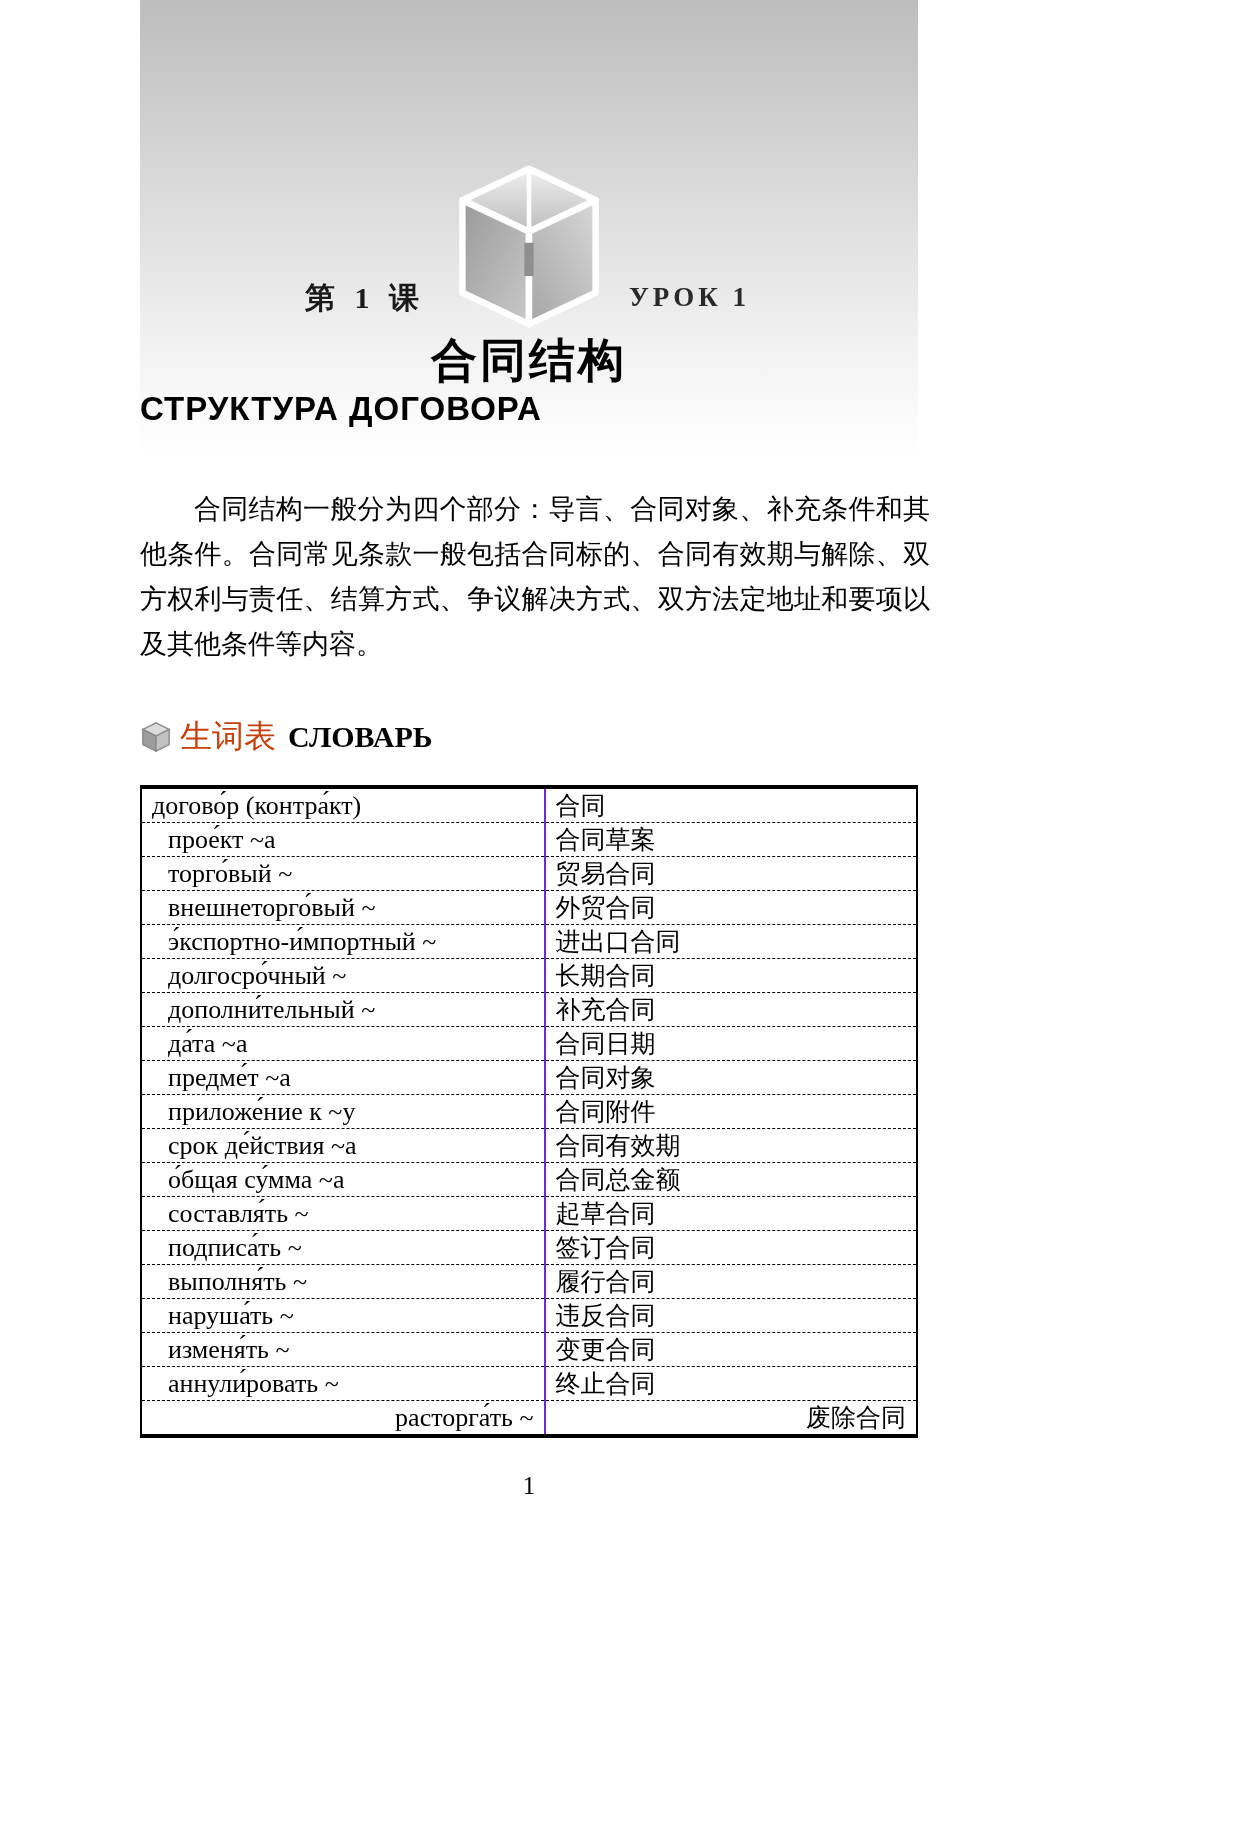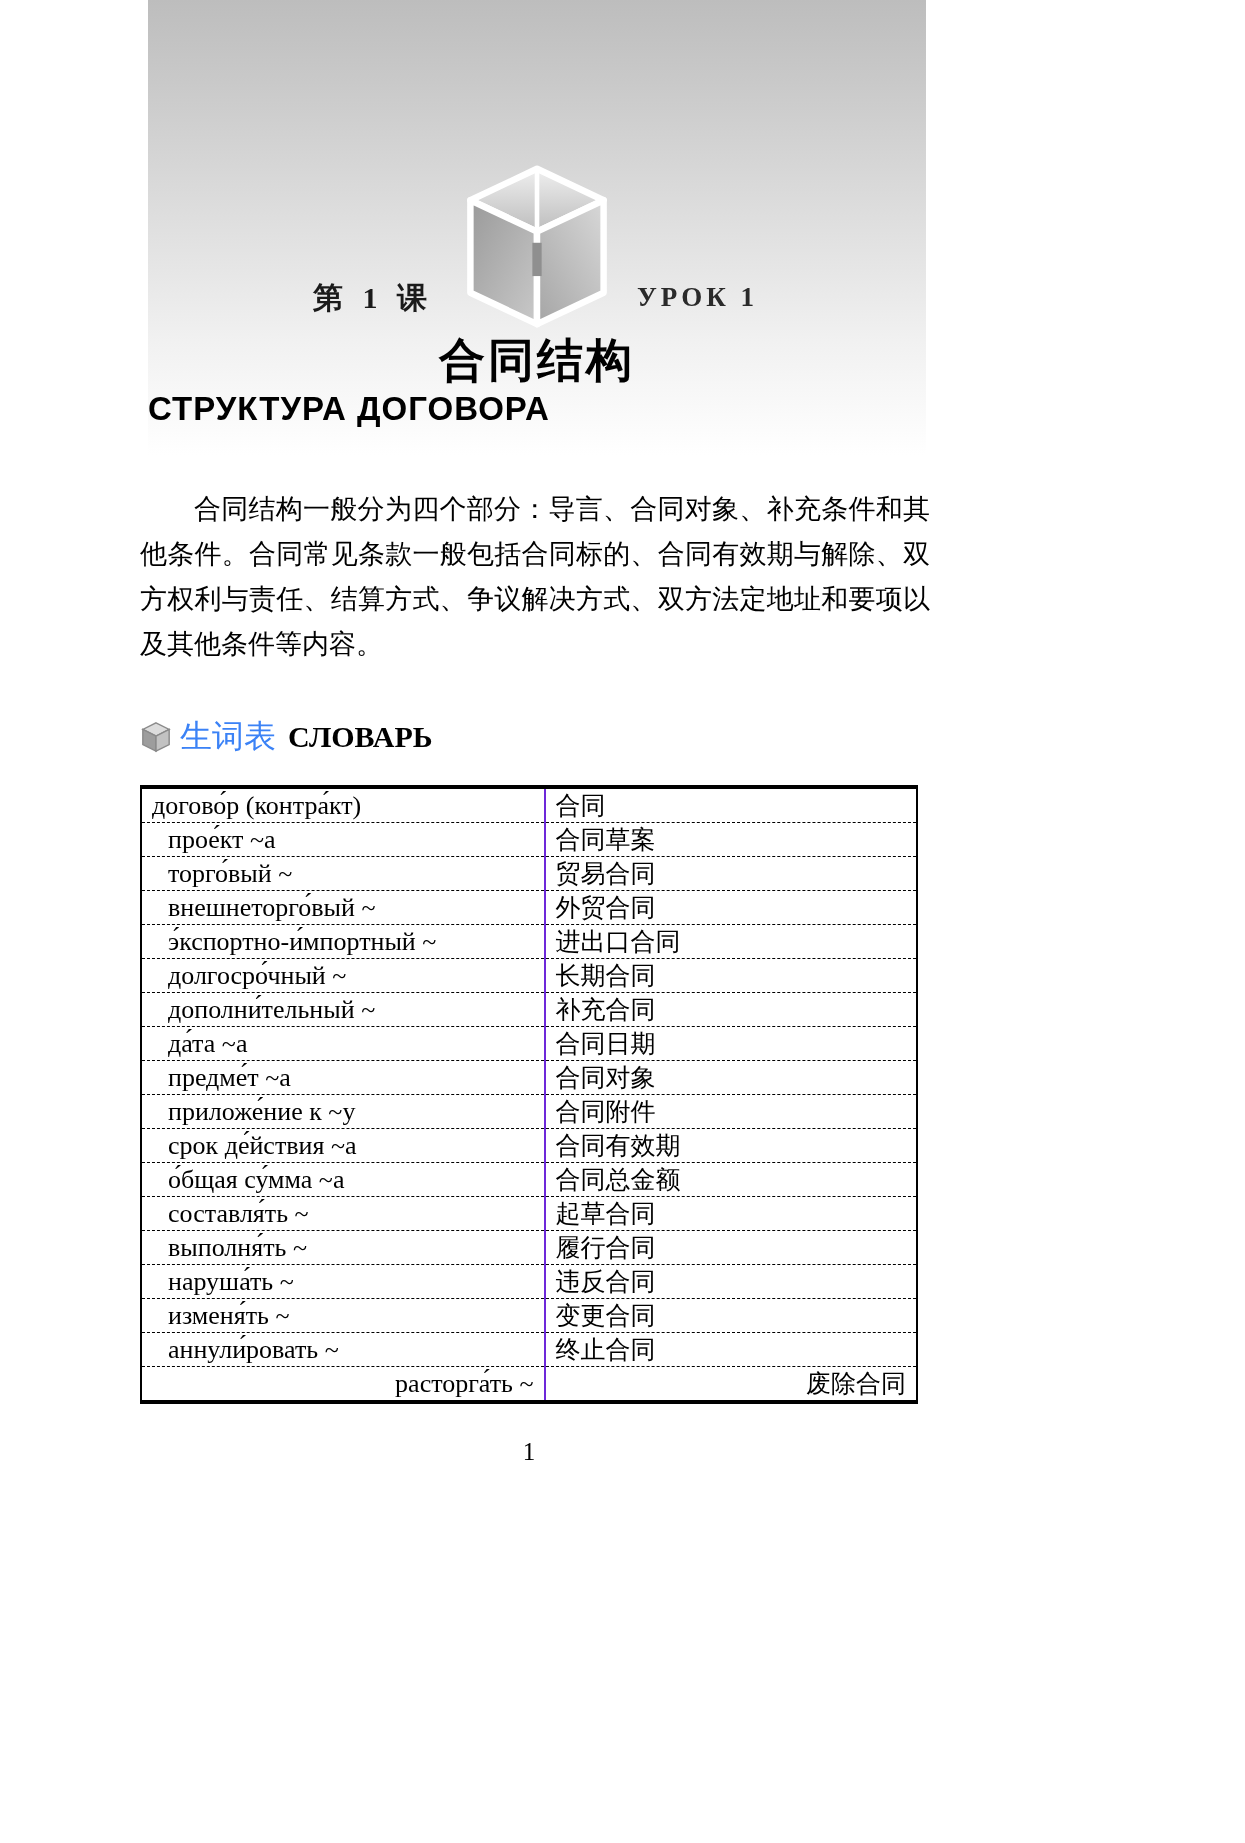--- a/index.html
+++ b/index.html
@@ -17,21 +17,20 @@
     top: 0;
     width: 778px;
   }
 
   
   .banner {
     position: relative;
     width: 100%;
     height: 455px;
     background: linear-gradient(180deg, #bdbdbd 0%, #c9c9c9 18%, #dcdcdc 45%, #f1f1f1 75%, #ffffff 100%);
-    margin-left: 8px;
   }
   .lesson-zh {
     position: absolute;
     left: 165px;
     top: 278px;
     font-size: 30px;
     font-weight: bold;
     letter-spacing: 6px;
     color: #1a1a1a;
     font-family: "Liberation Serif", serif;
@@ -97,21 +96,21 @@
     gap: 8px;
   }
   .vocab-heading .bullet {
     width: 32px;
     height: 32px;
     display: inline-block;
   }
   .vocab-heading .zh {
     font-size: 32px;
     font-family: "Liberation Sans", "DejaVu Sans", sans-serif;
-    color: #3b82f6;
+    color: #c2410c;
   }
   .vocab-heading .ru {
     font-size: 30px;
     font-weight: bold;
     font-family: "Liberation Serif", serif;
     color: #000;
     margin-left: 4px;
   }
 
   
@@ -252,20 +251,24 @@
         </tr>
         <tr>
           <td class="cell-ru indent">о́бщая су́мма ~а</td>
           <td class="cell-zh">合同总金额</td>
         </tr>
         <tr>
           <td class="cell-ru indent">составля́ть ~</td>
           <td class="cell-zh">起草合同</td>
         </tr>
         <tr>
+          <td class="cell-ru indent">подписа́ть ~</td>
+          <td class="cell-zh">签订合同</td>
+        </tr>
+        <tr>
           <td class="cell-ru indent">выполня́ть ~</td>
           <td class="cell-zh">履行合同</td>
         </tr>
         <tr>
           <td class="cell-ru indent">наруша́ть ~</td>
           <td class="cell-zh">违反合同</td>
         </tr>
         <tr>
           <td class="cell-ru indent">изменя́ть ~</td>
           <td class="cell-zh">变更合同</td>

